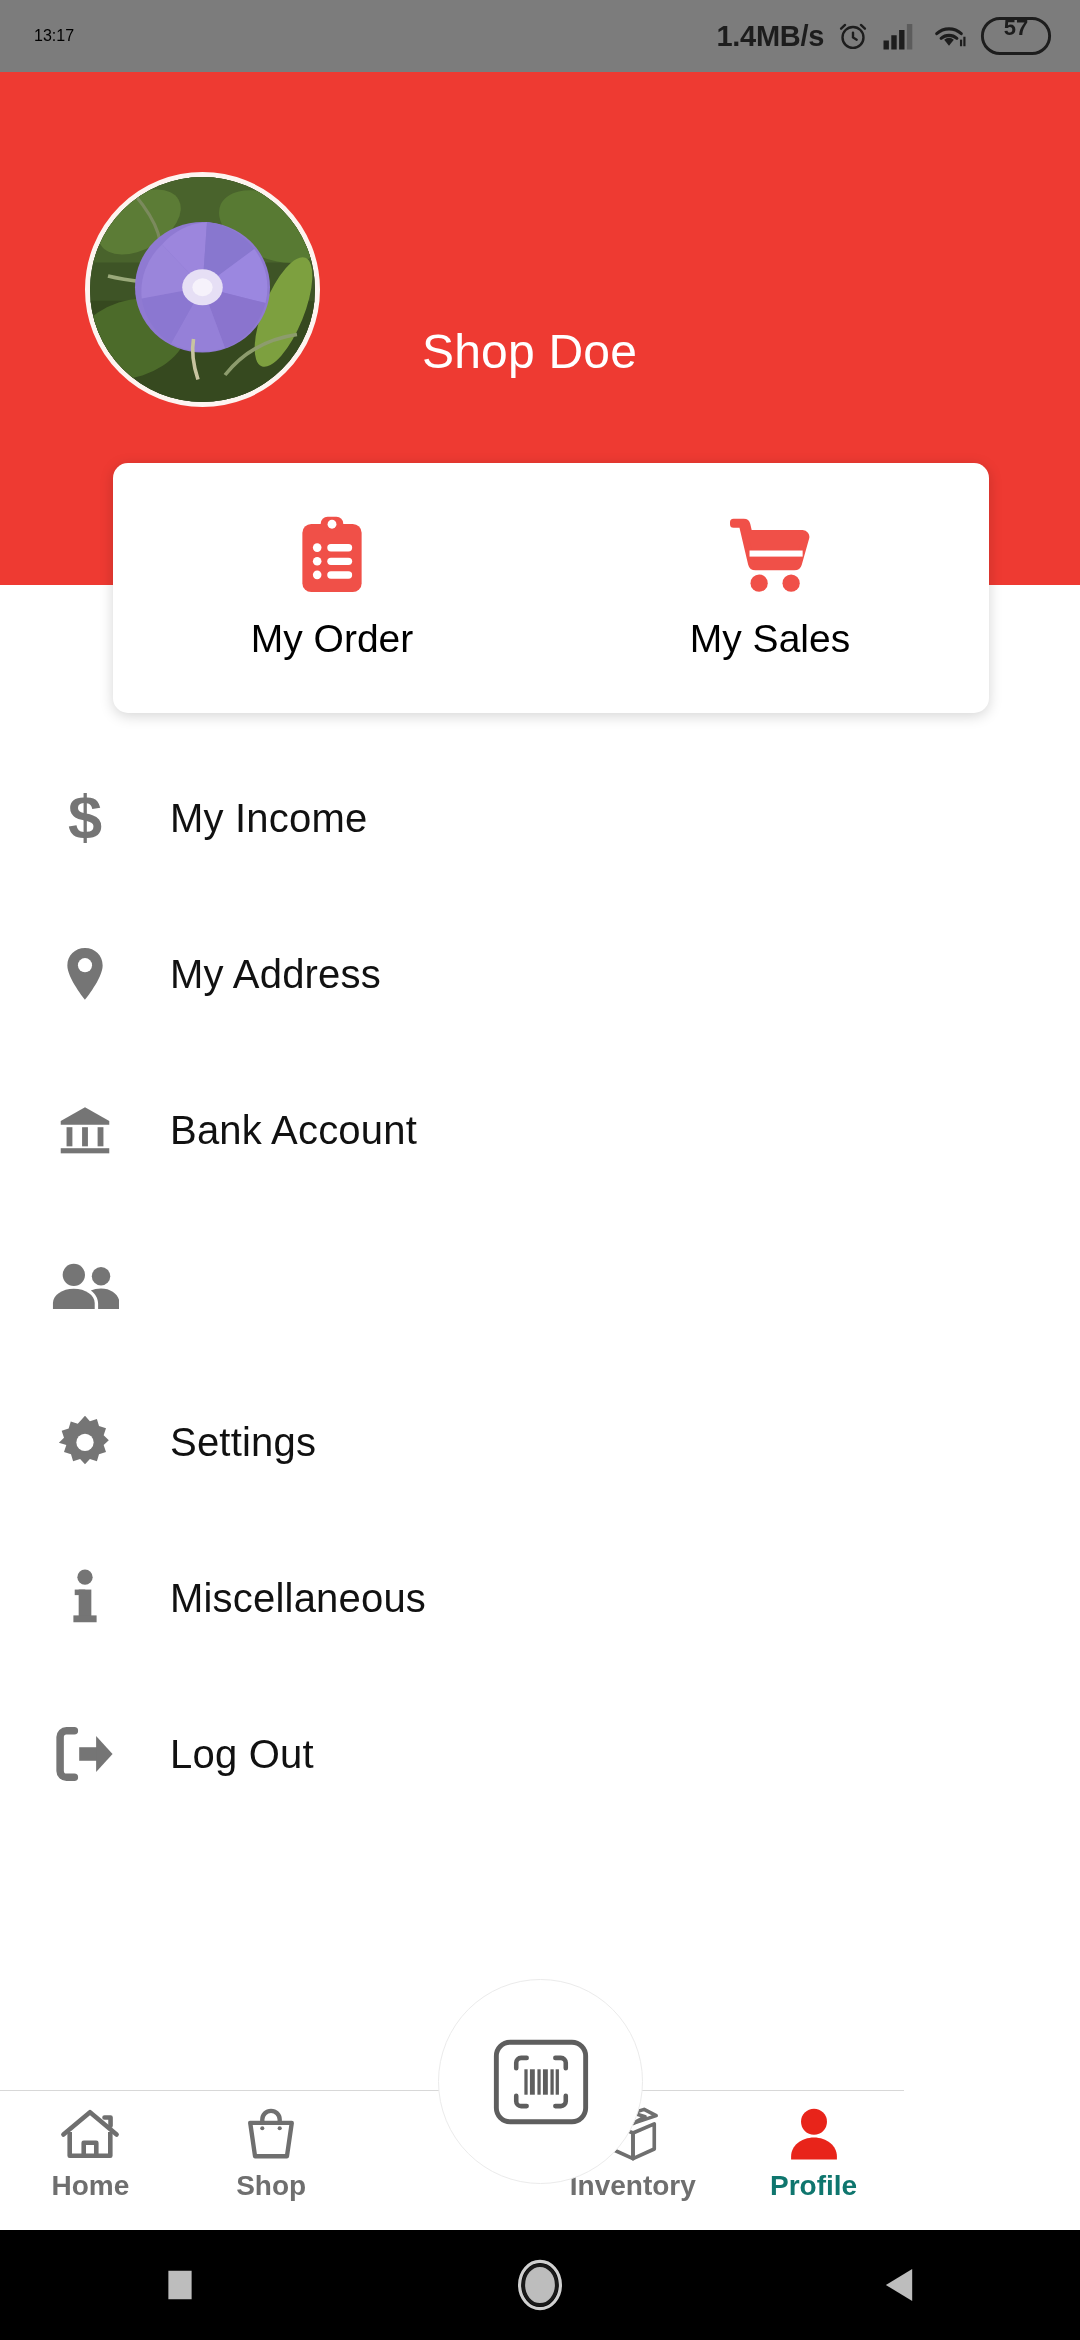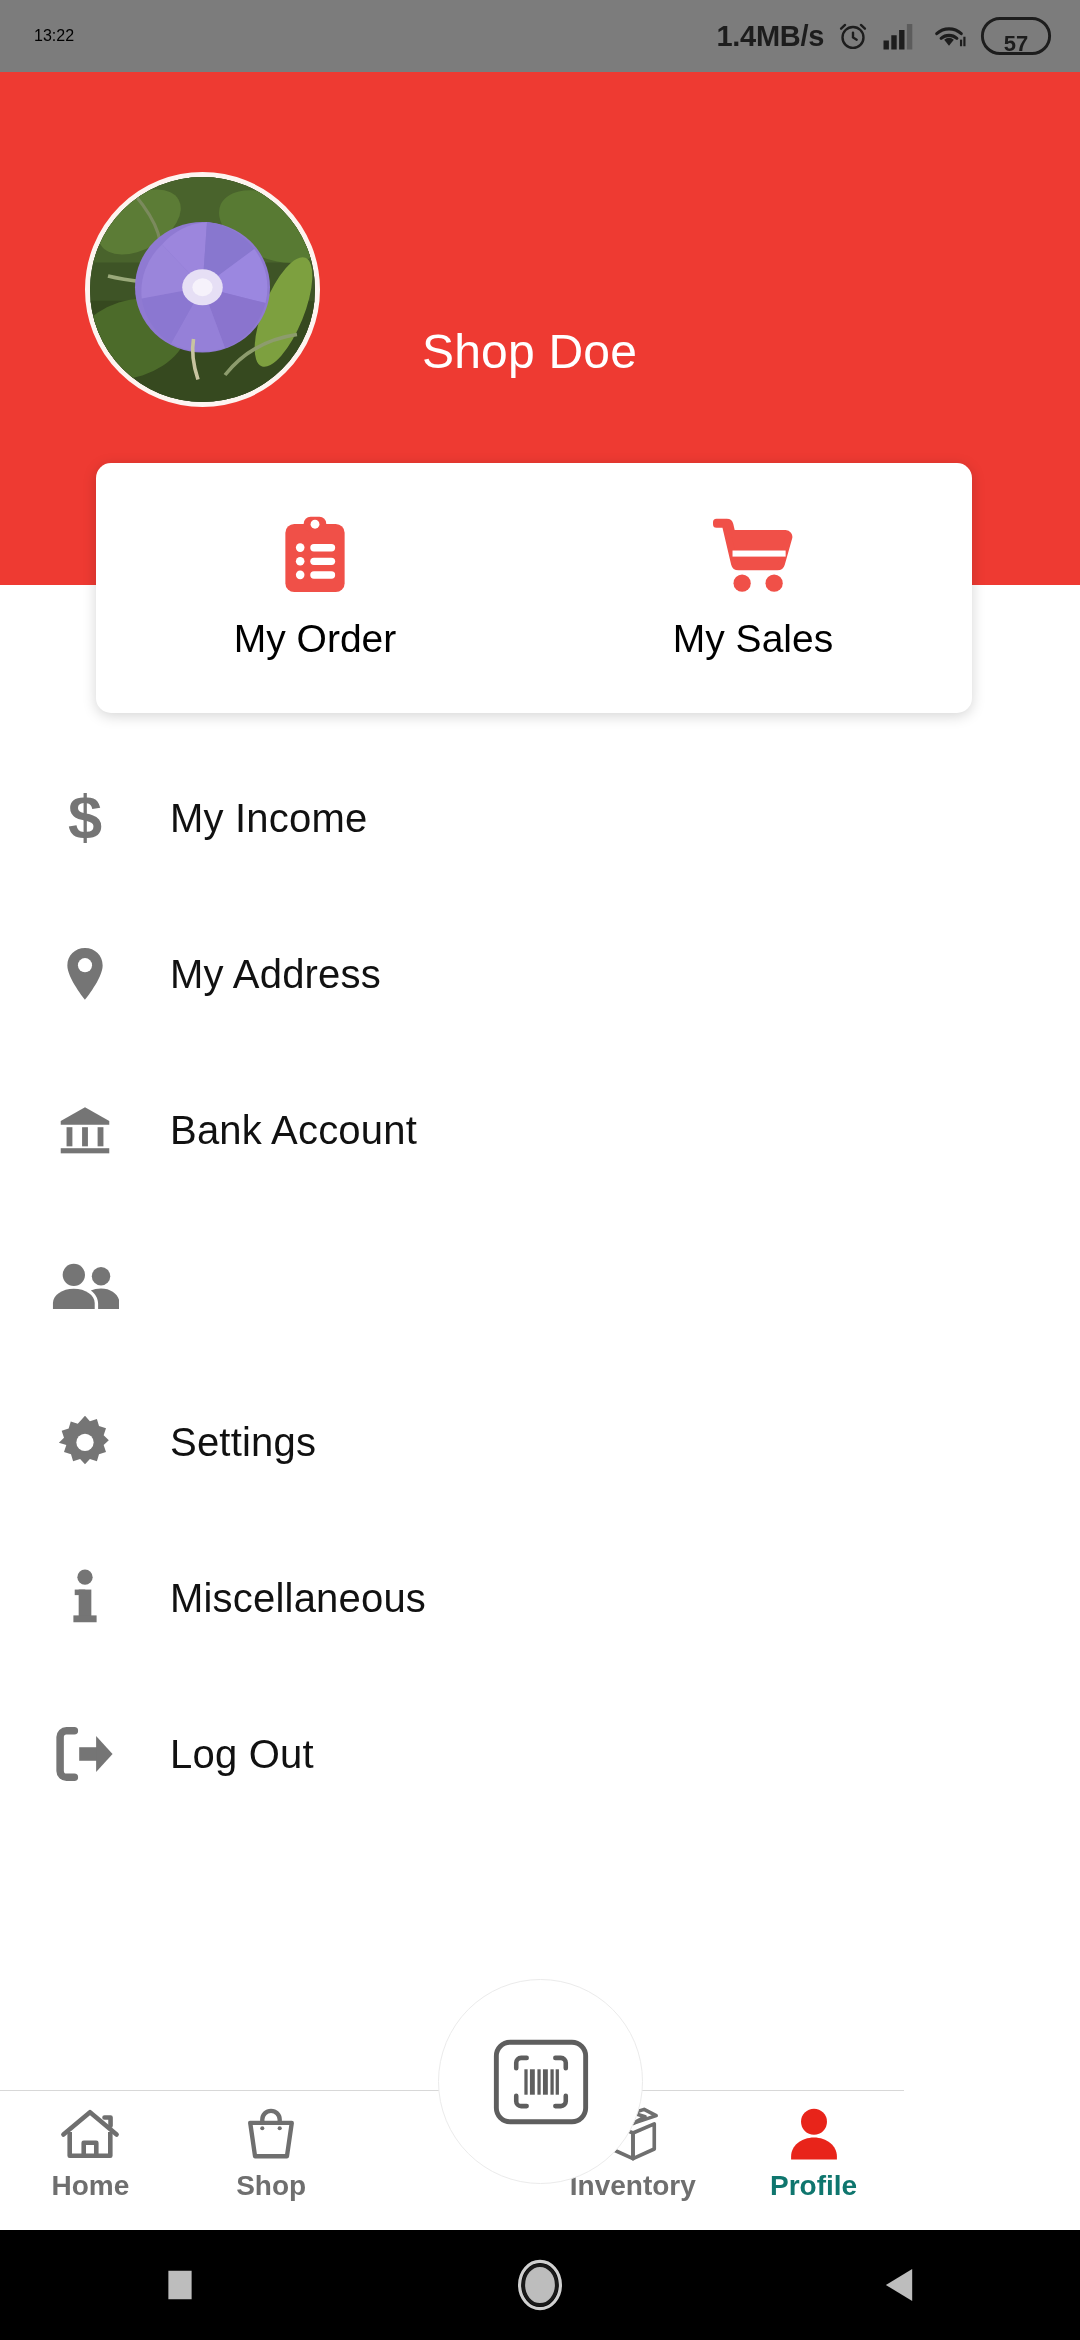--- a/index.html
+++ b/index.html
@@ -14,21 +14,21 @@
   
   #status-bar {
     position:absolute; top:0; left:0; width:1080px; height:72px;
     background:#7c7c7c;
     display:flex; align-items:center; justify-content:space-between;
     padding:0 28px 0 34px;
   }
   #status-right { display:flex; align-items:center; gap:12px; }
   #net-speed { font-size:29px; color:#1d1d1d; font-weight:700; letter-spacing:-.3px; }
   .sb-icon { display:block; }
-  #battery-wrap { position:relative; display:flex; align-items:flex-end; justify-content:center; }
+  #battery-wrap { position:relative; display:flex; align-items:flex-start; justify-content:center; }
   #battery-text {
     position:absolute; width:100%; text-align:center;
     font-size:22px; color:#1d1d1d; font-weight:700; line-height:1;
   }
 
   
   #header {
     position:absolute; top:72px; left:0; width:1080px; height:513px;
     background:#ee3a32;
   }
@@ -40,21 +40,21 @@
     background:#2f4420;
   }
   #avatar-photo { position:absolute; inset:0; }
   #profile-name {
     position:absolute; left:422px; top:252px;
     font-size:48px; color:#ffffff; font-weight:400; letter-spacing:.2px;
   }
 
   
   #quick-card {
-    position:absolute; left:96px; top:463px; width:876px; height:250px;
+    position:absolute; left:113px; top:463px; width:876px; height:250px;
     background:#ffffff; border-radius:15px;
     box-shadow:0 3px 14px rgba(0,0,0,0.17);
     display:flex; align-items:center;
     z-index:5;
   }
   .quick-item {
     flex:1; display:flex; flex-direction:column;
     align-items:center; justify-content:center; gap:22px;
     cursor:pointer;
   }
@@ -101,21 +101,21 @@
     position:absolute; left:0; top:2230px; width:1080px; height:110px;
     background:#000000;
     display:flex; align-items:center; justify-content:space-around;
   }
   .anav-btn { display:flex; align-items:center; justify-content:center; width:200px; cursor:pointer; }
 </style>
 </head>
 <body>
 
 <div id="status-bar">
-  <div>13:22</div>
+  <div>13:17</div>
   <div id="status-right">
     <div id="net-speed">1.4MB/s</div>
     <svg class="sb-icon" width="34" height="34" viewBox="0 0 24 24">
       <circle cx="12" cy="13" r="7.4" fill="none" stroke="#1d1d1d" stroke-width="1.7"></circle>
       <path d="M12 9.6V13l2.6 1.6" fill="none" stroke="#1d1d1d" stroke-width="1.7" stroke-linecap="round"></path>
       <path d="M6.4 4.2 3.6 6.8M17.6 4.2l2.8 2.6" fill="none" stroke="#1d1d1d" stroke-width="1.7" stroke-linecap="round"></path>
     </svg>
     <svg class="sb-icon" width="36" height="30" viewBox="0 0 24 20">
       <rect x="1" y="13" width="3.6" height="6" fill="#1d1d1d"></rect>
       <rect x="6.2" y="9.5" width="3.6" height="9.5" fill="#1d1d1d"></rect>

